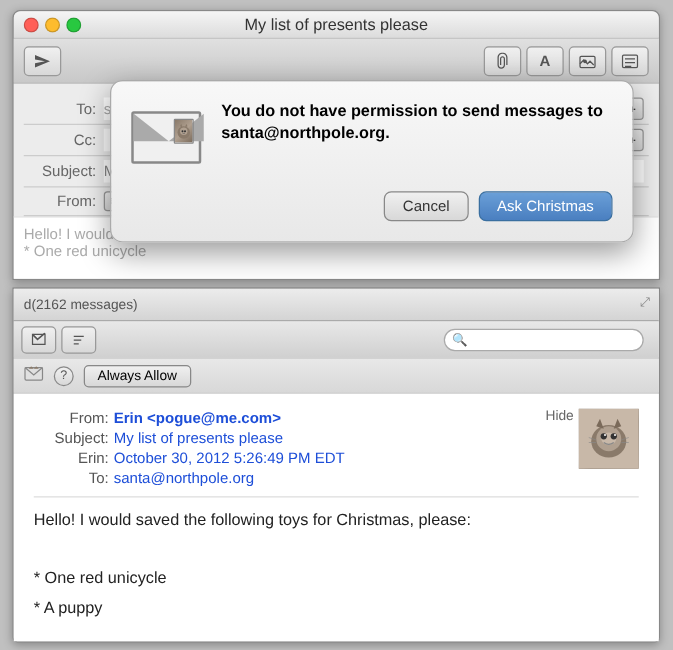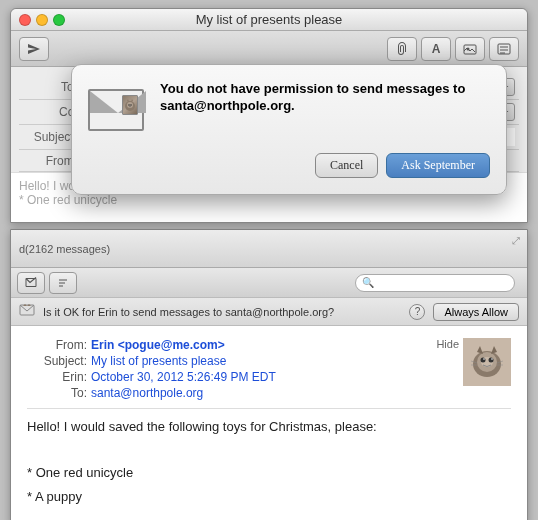--- a/index.html
+++ b/index.html
@@ -149,21 +149,21 @@
       padding: 1px 4px;
       font-size: 11px;
       cursor: pointer;
       gap: 2px;
     }
 
     
     .dialog-overlay {
       position: absolute;
       top: 55px;
-      left: 60px;
+      left: 77px;
       right: 20px;
       background: linear-gradient(to bottom, #f8f8f8, #e8e8e8);
       border: 1px solid #aaa;
       border-radius: 10px;
       box-shadow: 0 8px 24px rgba(0,0,0,0.4);
       padding: 16px;
       z-index: 100;
     }
 
     .dialog-content {
@@ -236,21 +236,20 @@
       font-size: 11px;
       color: #333;
       line-height: 1.4;
     }
 
     .dialog-buttons {
       display: flex;
       justify-content: flex-end;
       gap: 8px;
       margin-top: 4px;
-      font-family: Liberation Serif, serif;
     }
 
     .btn {
       border-radius: 6px;
       padding: 4px 14px;
       font-size: 12px;
       cursor: pointer;
       border: 1px solid #888;
       font-family: inherit;
     }
@@ -272,21 +271,21 @@
       margin: 6px 10px 8px 10px;
       background: white;
       border: 1px solid #888;
       border-radius: 0 0 4px 4px;
       box-shadow: 0 2px 8px rgba(0,0,0,0.3);
     }
 
     .bottom-titlebar {
       background: linear-gradient(to bottom, #ececec, #d4d4d4);
       border-bottom: 1px solid #aaa;
-      height: 38px;
+      height: 26px;
       display: flex;
       align-items: center;
       padding: 0 8px;
       position: relative;
     }
 
     .bottom-left-info {
       font-size: 11px;
       color: #555;
     }
@@ -549,21 +548,21 @@
             </div>
           </div>
         </div>
       </div>
       <div class="dialog-text">
         <div class="dialog-title">You do not have permission to send messages to santa@northpole.org.</div>
       </div>
     </div>
     <div class="dialog-buttons">
       <button class="btn btn-cancel">Cancel</button>
-      <button class="btn btn-primary">Ask September</button>
+      <button class="btn btn-primary">Ask Christmas</button>
     </div>
   </div>
 </div>
 
 <div class="bottom-section">
   <div class="bottom-titlebar">
     <span class="bottom-left-info">d(2162 messages)</span>
     <div class="resize-handle">⤢</div>
   </div>
 
@@ -589,21 +588,20 @@
 
   <div class="permission-banner">
     <div class="banner-icon">
       <svg width="16" height="12" viewBox="0 0 16 12">
         <rect x="1" y="1" width="14" height="10" rx="1" fill="#e0e0e0" stroke="#888" stroke-width="1"></rect>
         <path d="M1 1l7 6 7-6" stroke="#888" stroke-width="1" fill="none"></path>
         <polygon points="4,2 6,0 8,2" fill="#8a7a6a"></polygon>
         <polygon points="12,2 10,0 8,2" fill="#8a7a6a"></polygon>
       </svg>
     </div>
-    <span class="banner-text">Is it OK for Erin to send messages to santa@northpole.org?</span>
     <div class="banner-help">?</div>
     <button class="btn-always-allow">Always Allow</button>
   </div>
 
   <div class="email-content">
     <div class="email-header">
       <span class="email-field-label">From:</span>
       <span class="email-field-value email-from">Erin &lt;pogue@me.com&gt;</span>
 
       <span class="email-field-label">Subject:</span>

